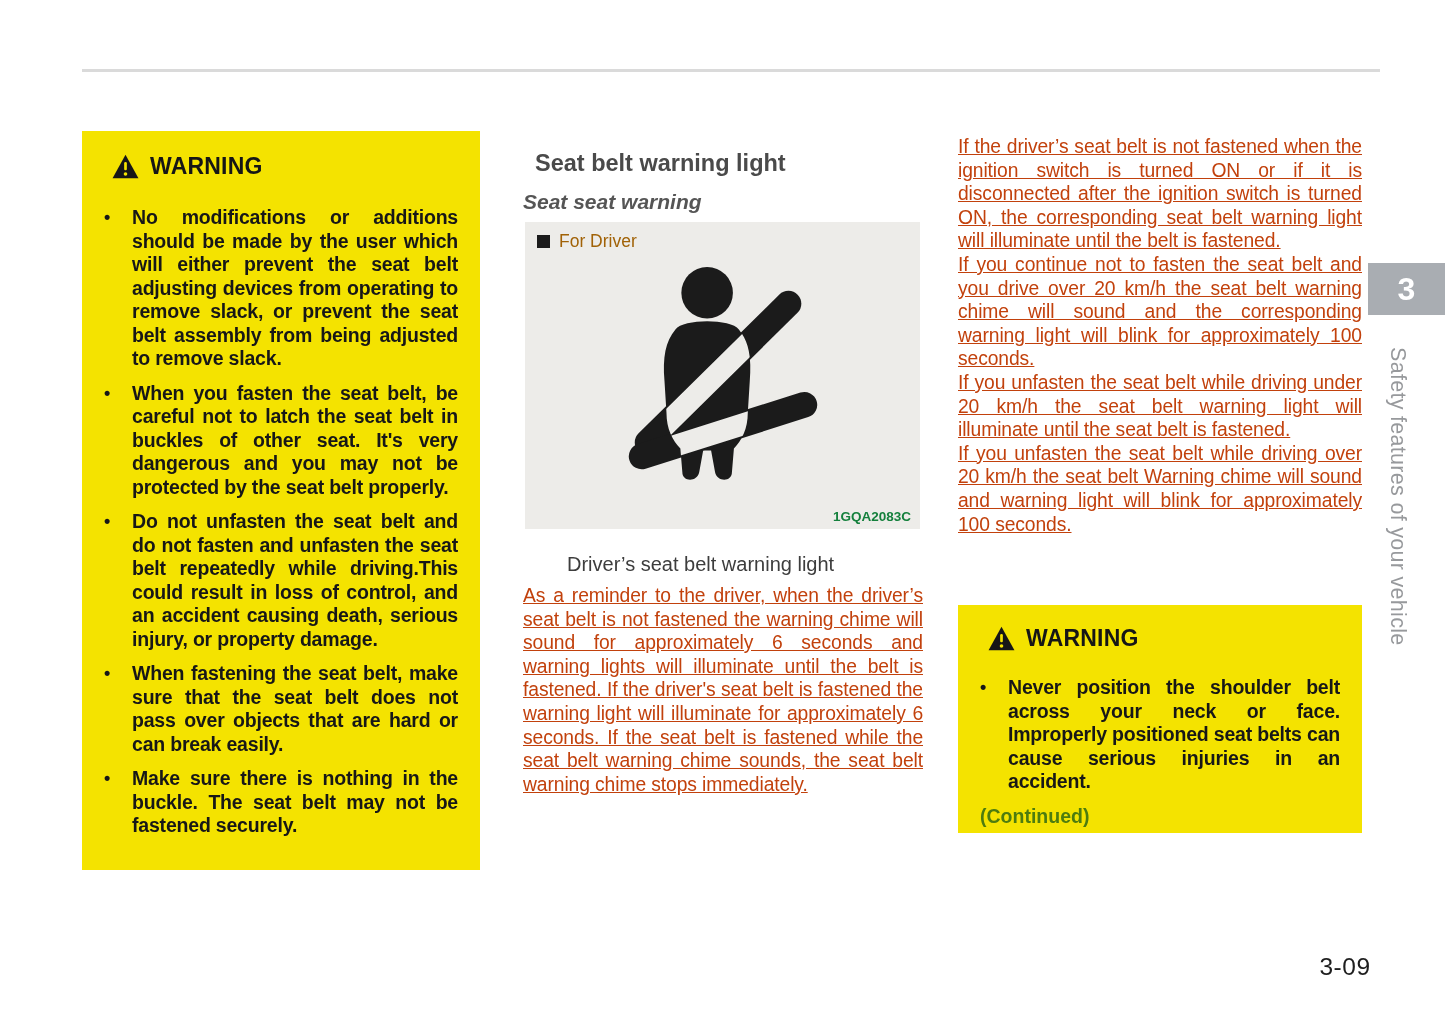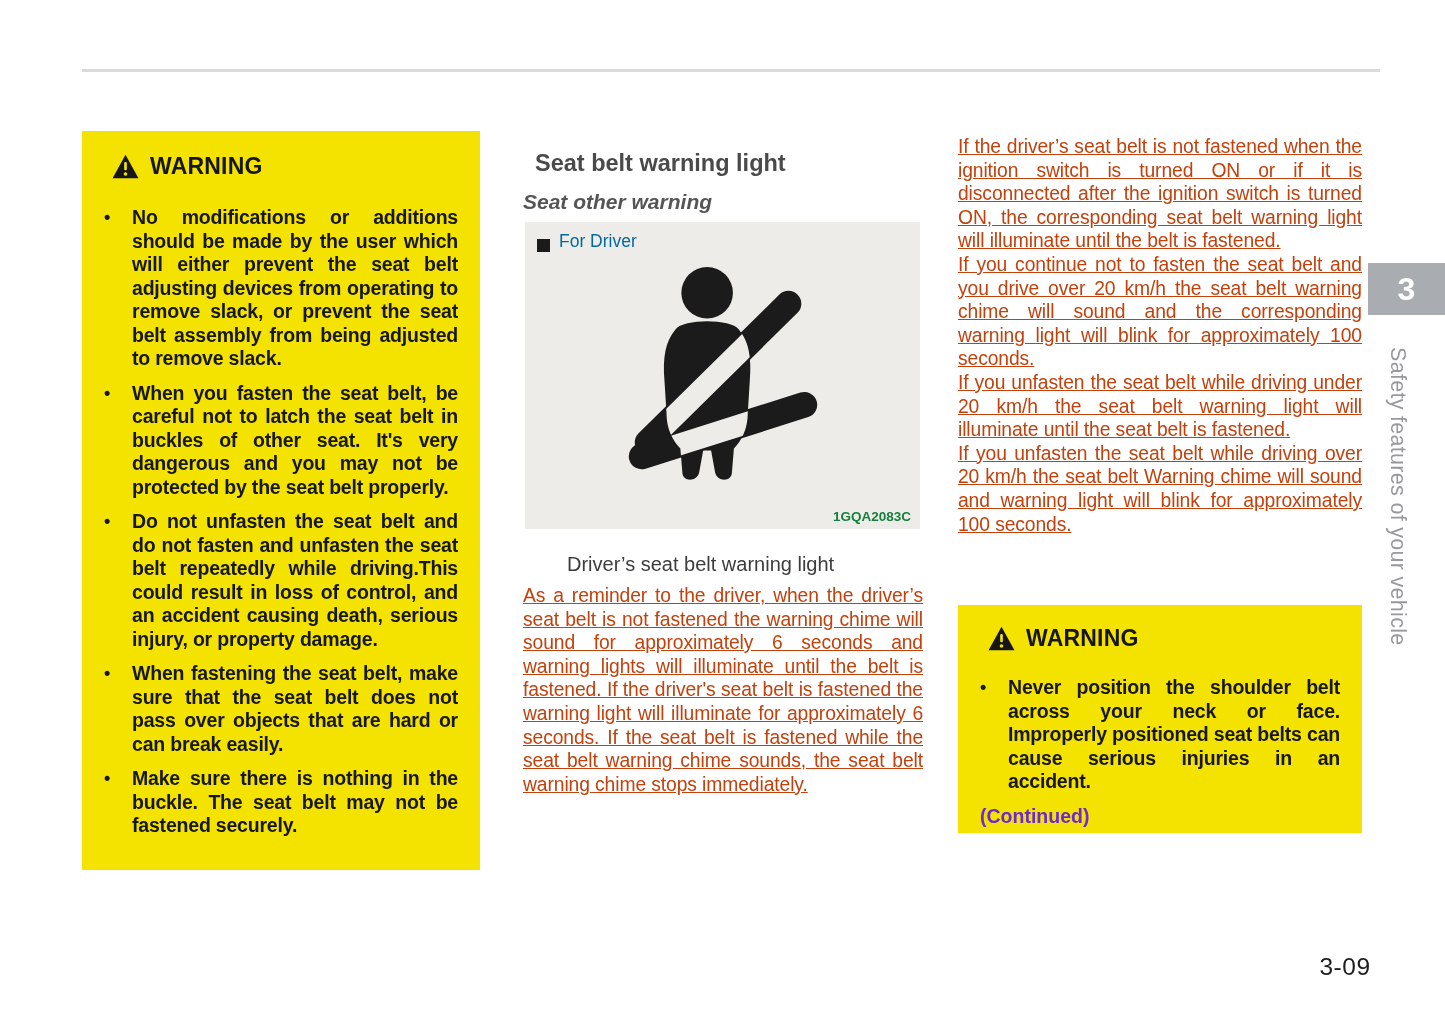--- a/index.html
+++ b/index.html
@@ -15,29 +15,29 @@
   .warnbox.right{left:958px;top:605px;width:404px;height:228px;padding-top:18px;}
   .warn-header{display:flex;align-items:center;gap:11px;margin:2px 0 26px 8px;}
   .warnbox.right .warn-header{margin-bottom:24px;}
   .warn-title{font-size:23px;font-weight:bold;color:#161616;letter-spacing:0.2px;}
   .warn-tri{width:27px;height:25px;flex:0 0 auto;}
   .bullet{display:flex;margin-bottom:11px;color:#171717;font-weight:bold;
           font-size:19.5px;line-height:23.5px;}
   .bullet .dot{width:15px;flex:0 0 auto;font-size:18px;}
   .bullet .gap{width:13px;flex:0 0 auto;}
   .bullet .btext{flex:1;text-align:justify;letter-spacing:-0.2px;}
-  .continued{font-size:19.5px;font-weight:bold;color:#6d28d9;margin-top:2px;}
+  .continued{font-size:19.5px;font-weight:bold;color:#4d7c0f;margin-top:2px;}
 
   
   .mid-head{position:absolute;left:523px;top:137px;width:400px;}
   .mid-title{font-size:23.5px;font-weight:bold;color:#4a4a4a;line-height:1.25;margin:12px;}
   .mid-subtitle{font-size:21px;font-weight:bold;font-style:italic;color:#555555;margin:2px 0 0 0;}
   .figure{position:absolute;left:525px;top:222px;width:395px;height:307px;background:#edece9;}
-  .figure-label{position:absolute;left:12px;top:9px;display:flex;align-items:flex-end;gap:9px;
-                font-size:17.5px;color:#0369a1;}
+  .figure-label{position:absolute;left:12px;top:9px;display:flex;align-items:center;gap:9px;
+                font-size:17.5px;color:#a16207;}
   .sq{width:13px;height:13px;background:#1b1b1b;display:inline-block;}
   .figure-code{position:absolute;right:9px;bottom:5px;font-size:13.5px;font-weight:bold;color:#15803d;}
   .belt-svg{position:absolute;left:50%;top:53%;transform:translate(-50%,-50%);}
   .mid-sub{position:absolute;left:523px;top:553px;width:400px;font-size:20px;color:#3d3d3d;margin-left:44px;}
   .body-text{font-size:19.3px;line-height:23.6px;color:#c2410c;text-align:justify;letter-spacing:-0.1px;text-decoration:underline;}
   .mid-body{position:absolute;left:523px;top:584px;width:400px;}
   .mid-body p,.right-col p{margin:0;}
 
   
   .right-col{position:absolute;left:958px;top:135px;width:404px;}
@@ -90,21 +90,21 @@
     </div>
     <div class="bullet">
       <span class="dot">•</span>
         <span class="gap"></span>
       <span class="btext">Make sure there is nothing in the buckle. The seat belt may not be fastened securely.</span>
     </div>
   </div>
 
   <div class="mid-head">
     <div class="mid-title">Seat belt warning light</div>
-    <div class="mid-subtitle">Seat other warning</div>
+    <div class="mid-subtitle">Seat seat warning</div>
   </div>
 
   <div class="figure">
     <div class="figure-label">
       <span class="sq"></span>
       <span>For Driver</span>
     </div>
     <svg class="belt-svg" width="238" height="242" viewBox="0 0 120 120">
       <defs>
         <clipPath id="torsoClip">

